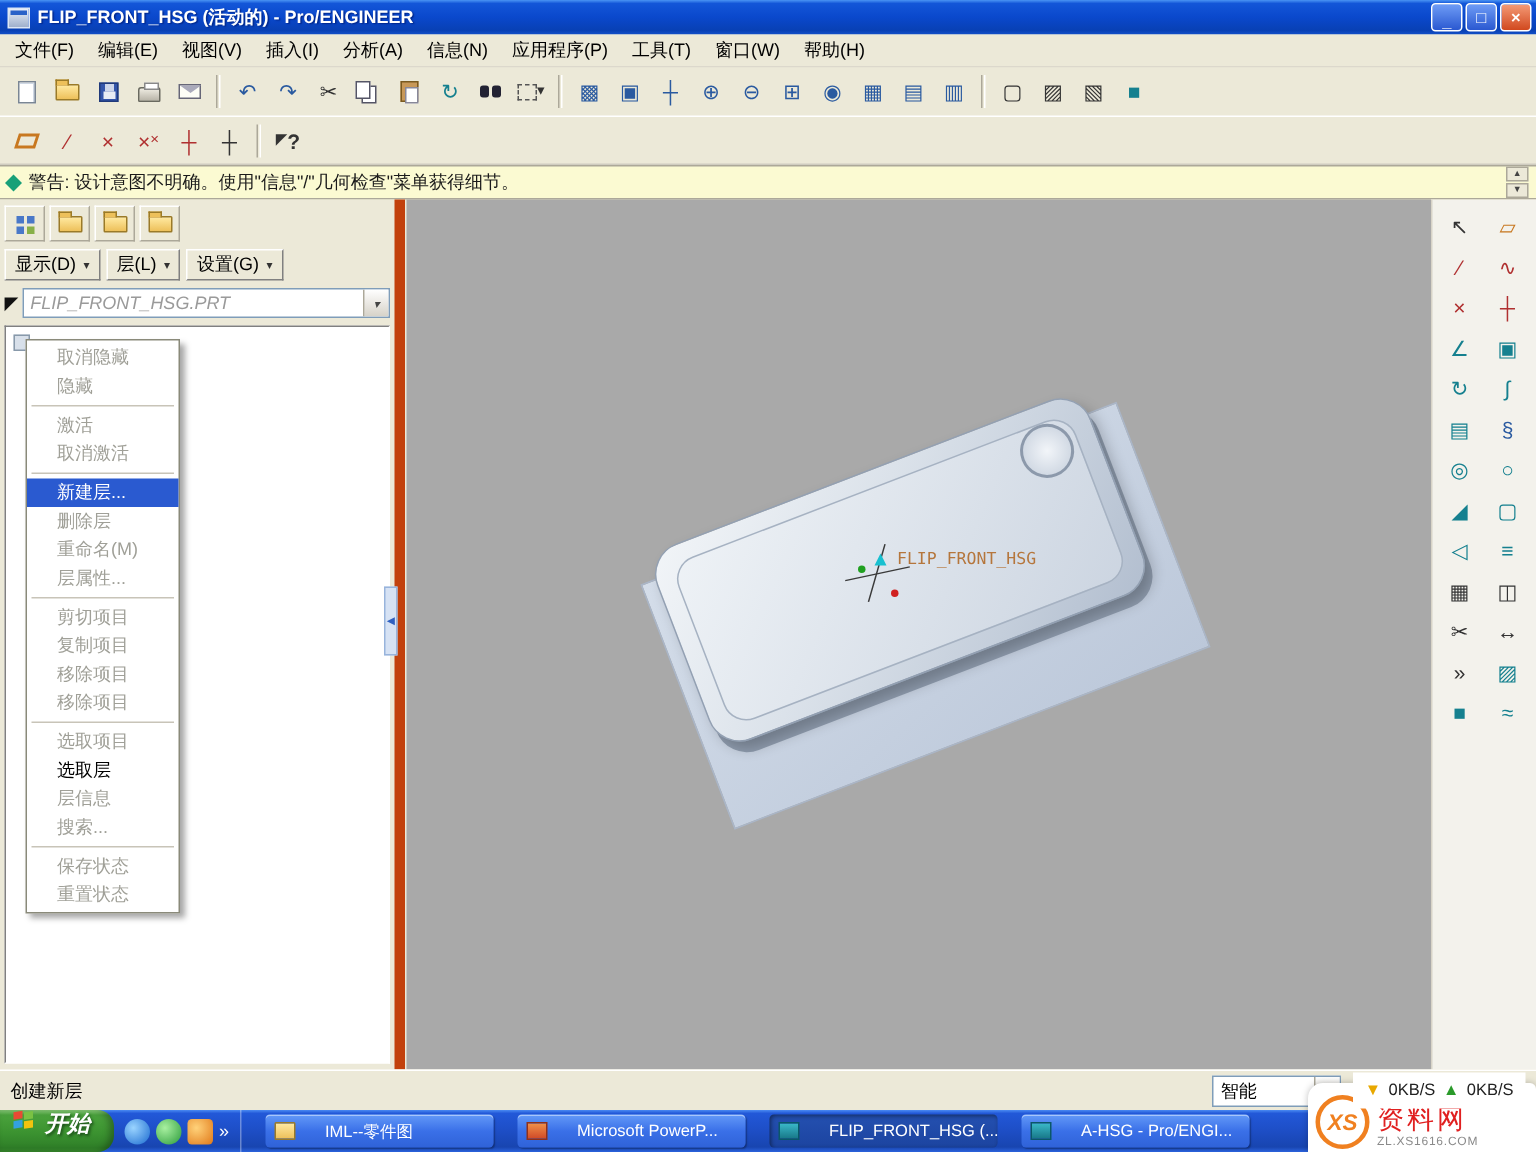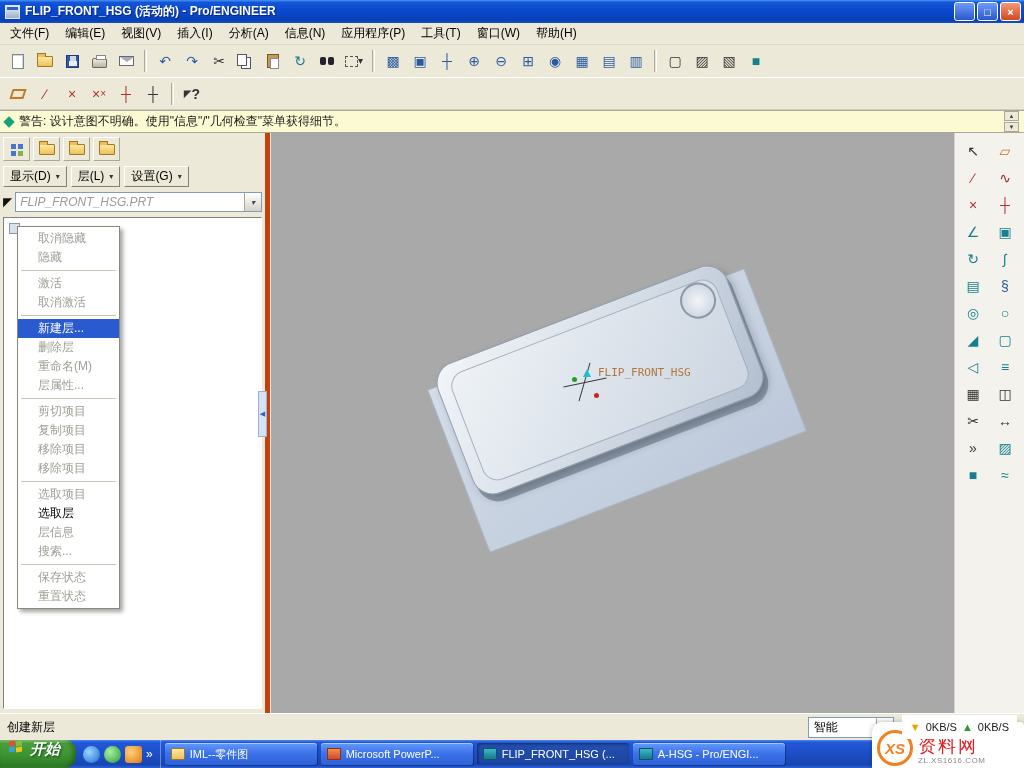--- a/index.html
+++ b/index.html
@@ -67,21 +67,21 @@
   
   .warnbar { position:absolute; left:0; top:110px; right:0; height:23px; background:#fbfad2;
     border-top:1px solid #aca899; border-bottom:1px solid #aca899; display:flex; align-items:center; padding:0 5px; gap:6px; }
   .warn-icon { width:8px; height:8px; background:#18a078; transform:rotate(45deg); flex:0 0 auto; }
   .warn-text { color:#1a1a1a; }
   .warn-scroll { margin-left:auto; display:flex; flex-direction:column; gap:1px; }
   .warn-scroll .sbtn { width:15px; height:10px; background:#ece9d8; border:1px solid #aca899;
     font-size:6px; line-height:8px; text-align:center; color:#444; }
 
   
-  .left-panel { position:absolute; left:0; top:133px; width:270px; height:580px; background:#ece9d8; border-right:5px solid #c2410c; }
+  .left-panel { position:absolute; left:0; top:133px; width:270px; height:580px; background:#ece9d8; border-right:7px solid #c2410c; }
   .lp-icons { display:flex; gap:3px; padding:4px 3px; height:32px; align-items:center; }
   .lp-icon-btn { width:27px; height:24px; background:#ece9d8; border:1px solid #fff;
     border-right-color:#aca899; border-bottom-color:#aca899; display:flex; align-items:center; justify-content:center; }
   .lp-controls { display:flex; gap:4px; padding:1px 3px 3px; }
   .lp-drop { height:21px; background:#ece9d8; border:1px solid; border-color:#fff #808080 #808080 #fff;
     display:flex; align-items:center; padding:0 6px; gap:5px; }
   .lp-drop .arr { font-size:8px; color:#333; }
   .lp-comborow { display:flex; gap:3px; padding:0 3px; align-items:center; height:24px; }
   .combobox { flex:1; height:20px; background:#fff; border:1px solid #7f9db9; display:flex; align-items:center;
     padding-left:4px; color:#9a9a9a; overflow:hidden; white-space:nowrap;font-style:italic; }
@@ -150,24 +150,24 @@
   .start-flag { position:relative; width:16px; height:14px; }
   .start-flag::before { content:""; position:absolute; left:1px; top:1px; width:6px; height:5px; background:#e84a34;
     box-shadow:7px 1px 0 #7ac143,0 6px 0 #33a1e0,7px 7px 0 #f2c30f; transform:skewY(-8deg); }
   .ql { display:flex; align-items:center; gap:4px; padding:0 7px; border-right:1px solid rgba(255,255,255,0.35);
     height:28px; flex:0 0 auto; }
   .ql-icon { width:17px; height:17px; border-radius:50%; }
   .ql-ie { background:radial-gradient(circle at 35% 35%,#9ad4ff,#1a6ad0); }
   .ql-media { background:radial-gradient(circle at 35% 35%,#ffd27a,#e07818); border-radius:3px; }
   .ql-msn { background:radial-gradient(circle at 35% 35%,#a8f0a0,#2a9a3a); }
   .ql-over { color:#fff; font-size:12px; }
-  .task-btn { width:152px; height:22px; margin-left:4px; border-radius:3px;
+  .task-btn { width:152px; height:22px; margin-left:16px; border-radius:3px;
     background:linear-gradient(180deg,#639af8,#3a70e8 50%,#2f62d8);
     box-shadow:inset 0 1px 0 rgba(255,255,255,0.45),1px 1px 1px rgba(0,0,0,0.3);
-    display:flex; align-items:center; gap:5px; padding:0 6px; color:#fff; font-size:11px;
+    display:flex; align-items:center; gap:20px; padding:0 6px; color:#fff; font-size:11px;
     white-space:nowrap; overflow:hidden; flex:0 0 auto; }
   .task-btn.pressed { background:linear-gradient(180deg,#2450b0,#1c44a0); box-shadow:inset 1px 1px 3px rgba(0,0,0,0.45); }
   .ti { width:14px; height:12px; flex:0 0 auto; }
   .ti-folder { background:linear-gradient(#ffe9a0,#edc05a); border:1px solid #9a7a28; border-radius:1px; }
   .ti-ppt { background:linear-gradient(#f09048,#d04a28); border:1px solid #903018; }
   .ti-proe { background:linear-gradient(#3ab8c8,#187888); border:1px solid #0a5868; }
   .tray { margin-left:auto; height:28px; display:flex; align-items:center;
     background:linear-gradient(180deg,#31a2ee 0%,#1b84da 50%,#1470c8 100%);
     border-left:1px solid #9cc4ee; padding:0 8px; min-width:150px; }
 

